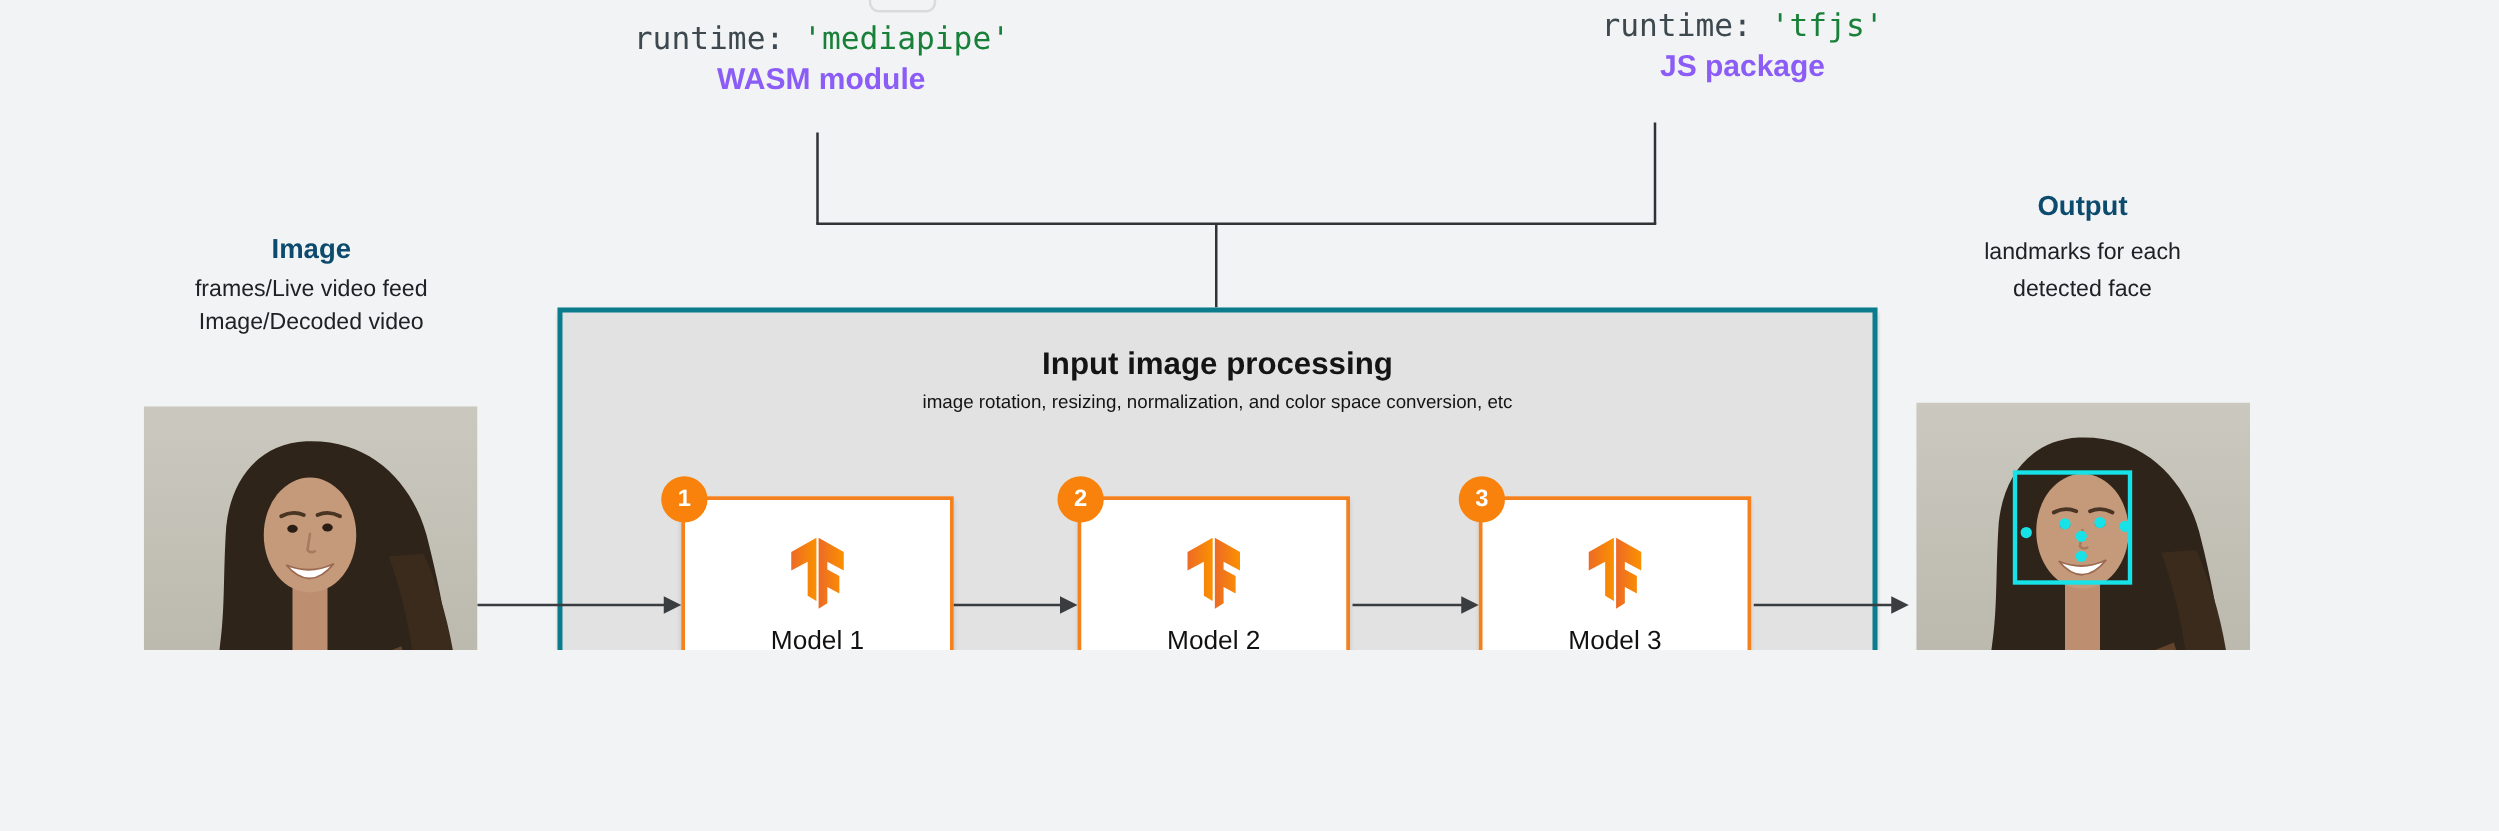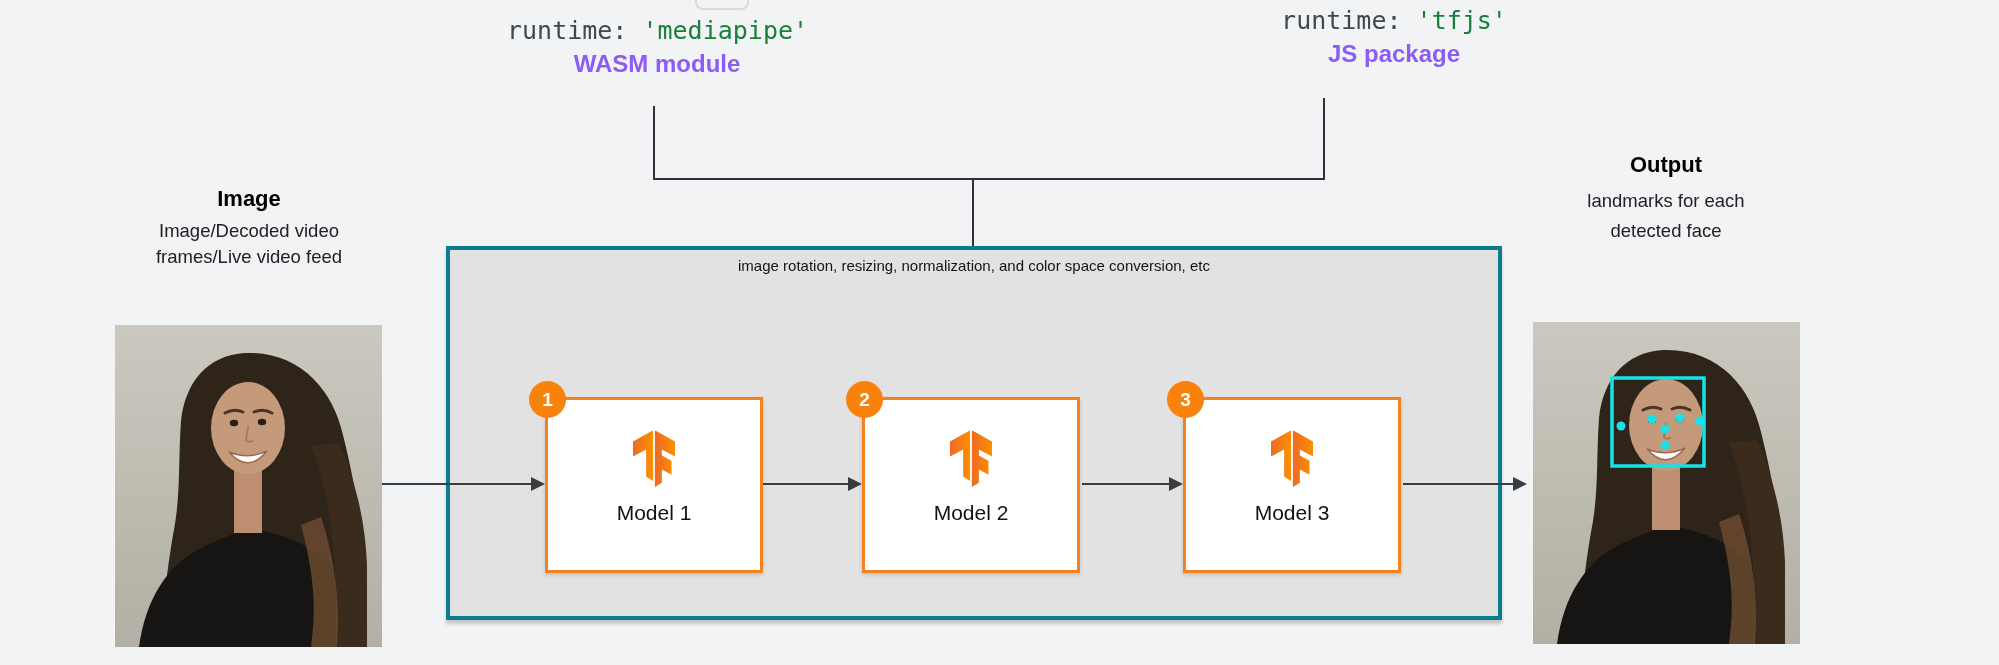--- a/index.html
+++ b/index.html
@@ -1,27 +1,27 @@
 <!DOCTYPE html>
 <html><head>
 <meta charset="utf-8">
 <style>
   html,body{margin:0;padding:0;background:#f1f3f4;}
-  .canvas{position:relative;width:1999px;height:665px;background:#f1f3f4;overflow:hidden;
+  .canvas{position:relative;width:1999px;height:520px;background:#f1f3f4;overflow:hidden;
           font-family:"Liberation Sans",sans-serif;color:#202124;}
   
   .runtime-label{position:absolute;text-align:center;}
   .code-line{font-family:"DejaVu Sans Mono",monospace;font-size:25px;color:#3d484f;white-space:pre;}
   .code-val{color:#188038;}
   .runtime-sub{font-size:24px;font-weight:bold;color:#8b5cf6;margin-top:5px;}
   
   .cline{position:absolute;background:#303235;}
   
   .side-block{position:absolute;text-align:center;}
-  .side-title{font-size:22px;font-weight:bold;color:#000000;}
+  .side-title{font-size:22px;font-weight:bold;color:#0c4a6e;}
   .side-desc{font-size:18.5px;color:#202124;margin-top:6px;}
   .lh26 div{line-height:26px;}
   .lh30 div{line-height:30px;}
   
   .proc-box{position:absolute;left:446px;top:246px;width:1056px;height:374px;background:#e2e2e2;
             border:4px solid #0a7c8c;box-sizing:border-box;box-shadow:0 4px 3px rgba(0,0,0,.18);}
   .proc-title{font-size:25px;font-weight:bold;color:#141414;text-align:center;margin-top:27px;}
   .proc-sub{font-size:15px;color:#141414;text-align:center;margin-top:7px;}
   
   .model-box{position:absolute;top:397px;width:218px;height:176px;background:#ffffff;
@@ -106,22 +106,22 @@
   </div>
 
   <div class="cline" style="left:653px;top:106px;width:2px;height:73px"></div>
   <div class="cline" style="left:1323px;top:98px;width:2px;height:81px"></div>
   <div class="cline" style="left:653px;top:178px;width:672px;height:2px"></div>
   <div class="cline" style="left:972px;top:180px;width:2px;height:66px"></div>
 
   <div class="side-block lh26" style="left:103px;top:186px;width:292px">
     <div class="side-title">Image</div>
     <div class="side-desc">
+      <div>frames/Live video feed</div>
       <div>Image/Decoded video</div>
-      <div>frames/Live video feed</div>
     </div>
   </div>
 
   <div class="side-block lh30" style="left:1520px;top:150px;width:292px">
     <div class="side-title">Output</div>
     <div class="side-desc">
       <div>landmarks for each</div>
       <div>detected face</div>
     </div>
   </div>
@@ -141,20 +141,21 @@
         <circle cx="119" cy="97" r="4.5" fill="#17e2e8"></circle>
         <circle cx="147" cy="96" r="4.5" fill="#17e2e8"></circle>
         <circle cx="167" cy="99" r="4.5" fill="#17e2e8"></circle>
         <circle cx="132" cy="107" r="4.5" fill="#17e2e8"></circle>
         <circle cx="132" cy="123" r="4.5" fill="#17e2e8"></circle>
       </g>
     </svg>
   </div>
 
   <div class="proc-box">
+    <div class="proc-title">Input image processing</div>
     <div class="proc-sub">image rotation, resizing, normalization, and color space conversion, etc</div>
   </div>
 
   <div class="model-box" style="left:545px">
     <div class="badge">1</div>
     <svg class="tf-icon" viewBox="0 0 64 66" width="56" height="58">
         <use href="#tf-logo"></use>
       </svg>
     <div class="model-label">Model 1</div>
   </div>

